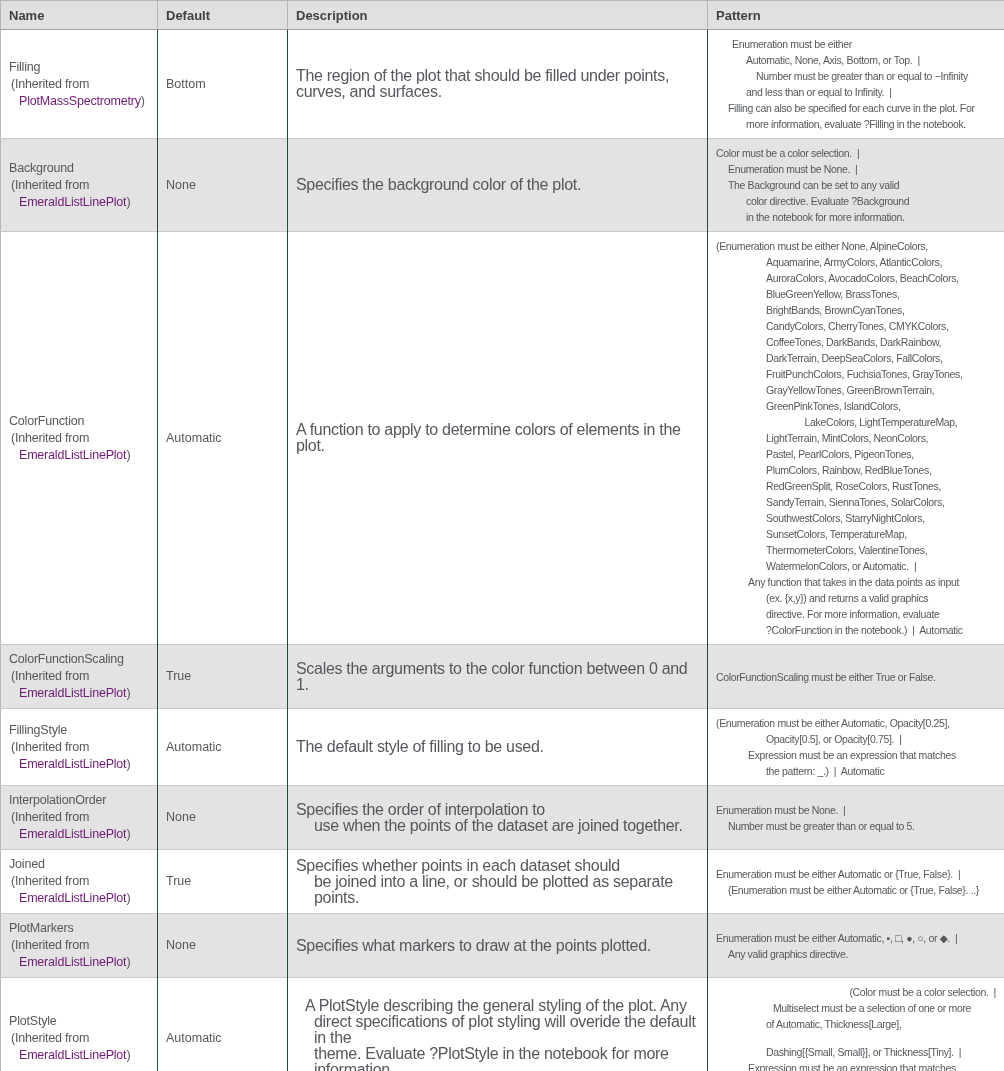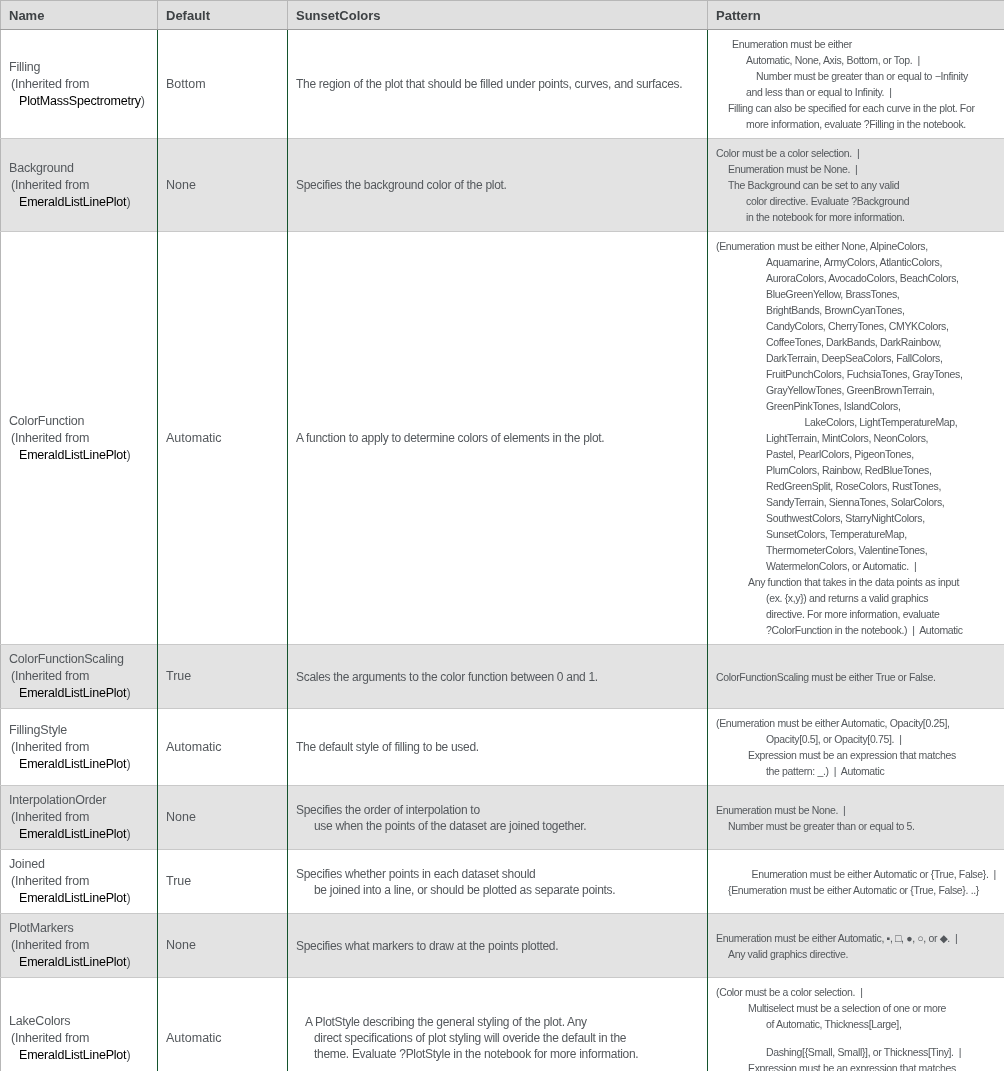--- a/index.html
+++ b/index.html
@@ -15,47 +15,47 @@
   th:last-child{border-right:none;}
   td{vertical-align:middle;padding:6px 8px;border-right:1px solid #14532d;
      border-top:1px solid #c9c9c9;overflow:hidden;}
   td:last-child{border-right:none;}
   tr.shaded td{background:#e3e3e3;}
   
   .cell-name{font-size:12.5px;letter-spacing:-0.2px;}
   .nm-line{line-height:17px;white-space:nowrap;}
   .nm-inh{padding-left:2px;}
   .nm-inh2{padding-left:10px;}
-  a.doclink{color:#000000;text-decoration:none;cursor:pointer;}
+  a.doclink{color:#701a75;text-decoration:none;cursor:pointer;}
   .nm-suffix{color:#54585c;}
   
   .cell-default{font-size:12.5px;}
   
-  .cell-desc{font-size:12px;letter-spacing:-0.3px;}
+  .cell-desc{font-size:16px;letter-spacing:-0.3px;}
   .ds-line{line-height:16px;white-space:pre-wrap;}
   
   .cell-pattern{font-size:10.5px;letter-spacing:-0.35px;}
   .pt-line{line-height:16px;white-space:pre;}
 </style>
 </head>
 <body>
 
 <div class="wrap">
   <table>
     <colgroup>
       <col class="c-name">
         <col class="c-default">
         <col class="c-desc">
         <col class="c-pattern">
     </colgroup>
     <thead>
       <tr>
         <th>Name</th>
         <th>Default</th>
-        <th>SunsetColors</th>
+        <th>Description</th>
         <th>Pattern</th>
       </tr>
     </thead>
     <tbody>
         <tr>
           <td class="cell-name">
             <div class="nm-line">Filling</div>
             <div class="nm-line nm-inh">(Inherited from</div>
             <div class="nm-line nm-inh2"><a class="doclink" href="#">PlotMassSpectrometry</a><span class="nm-suffix">)</span></div>
           </td>
@@ -194,21 +194,21 @@
             <div class="nm-line nm-inh2"><a class="doclink" href="#">EmeraldListLinePlot</a><span class="nm-suffix">)</span></div>
           </td>
           <td class="cell-default">
             <div class="nm-line">True</div>
           </td>
           <td class="cell-desc">
             <div class="ds-line" style="padding-left: 0px;">Specifies whether points in each dataset should</div>
             <div class="ds-line" style="padding-left: 18px;">be joined into a line, or should be plotted as separate points.</div>
           </td>
           <td class="cell-pattern">
-            <div class="pt-line" style="padding-left: 0px; text-align: right;">Enumeration must be either Automatic or {True, False}.  |</div>
+            <div class="pt-line" style="padding-left: 0px;">Enumeration must be either Automatic or {True, False}.  |</div>
             <div class="pt-line" style="padding-left: 12px;">{Enumeration must be either Automatic or {True, False}. ..}</div>
           </td>
         </tr>
         <tr class="shaded">
           <td class="cell-name">
             <div class="nm-line">PlotMarkers</div>
             <div class="nm-line nm-inh">(Inherited from</div>
             <div class="nm-line nm-inh2"><a class="doclink" href="#">EmeraldListLinePlot</a><span class="nm-suffix">)</span></div>
           </td>
           <td class="cell-default">
@@ -217,35 +217,35 @@
           <td class="cell-desc">
             <div class="ds-line" style="padding-left: 0px;">Specifies what markers to draw at the points plotted.</div>
           </td>
           <td class="cell-pattern">
             <div class="pt-line" style="padding-left: 0px;">Enumeration must be either Automatic, ▪, □, ●, ○, or ◆.  |</div>
             <div class="pt-line" style="padding-left: 12px;">Any valid graphics directive.</div>
           </td>
         </tr>
         <tr>
           <td class="cell-name">
-            <div class="nm-line">LakeColors</div>
+            <div class="nm-line">PlotStyle</div>
             <div class="nm-line nm-inh">(Inherited from</div>
             <div class="nm-line nm-inh2"><a class="doclink" href="#">EmeraldListLinePlot</a><span class="nm-suffix">)</span></div>
           </td>
           <td class="cell-default">
             <div class="nm-line">Automatic</div>
           </td>
           <td class="cell-desc">
             <div class="ds-line" style="padding-left: 0px; margin-left: 9px;">A PlotStyle describing the general styling of the plot. Any</div>
             <div class="ds-line" style="padding-left: 18px;">direct specifications of plot styling will overide the default in the</div>
             <div class="ds-line" style="padding-left: 18px;">theme. Evaluate ?PlotStyle in the notebook for more information.</div>
           </td>
           <td class="cell-pattern">
-            <div class="pt-line" style="padding-left: 0px;">(Color must be a color selection.  |</div>
-            <div class="pt-line" style="padding-left: 32px;">Multiselect must be a selection of one or more</div>
+            <div class="pt-line" style="padding-left: 0px; text-align: right;">(Color must be a color selection.  |</div>
+            <div class="pt-line" style="padding-left: 32px; text-align: center;">Multiselect must be a selection of one or more</div>
             <div class="pt-line" style="padding-left: 50px;">of Automatic, Thickness[Large],</div>
             <div class="pt-line" style="padding-left: 50px; margin-top: 12px;">Dashing[{Small, Small}], or Thickness[Tiny].  |</div>
             <div class="pt-line" style="padding-left: 32px;">Expression must be an expression that matches</div>
             <div class="pt-line" style="padding-left: 50px;">the pattern: _.)  |  Automatic</div>
           </td>
         </tr>
       </tbody>
   </table>
 </div>
 

